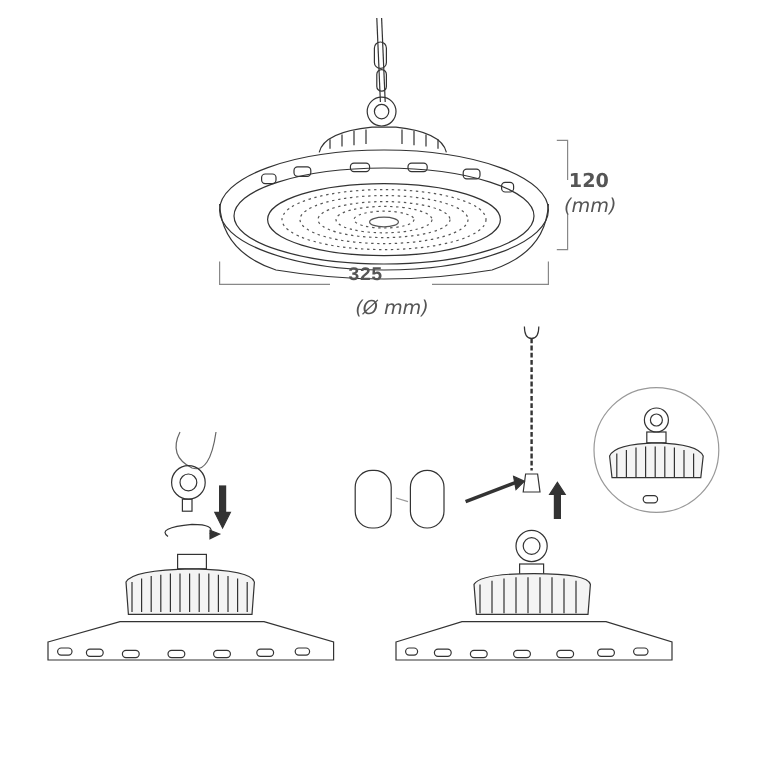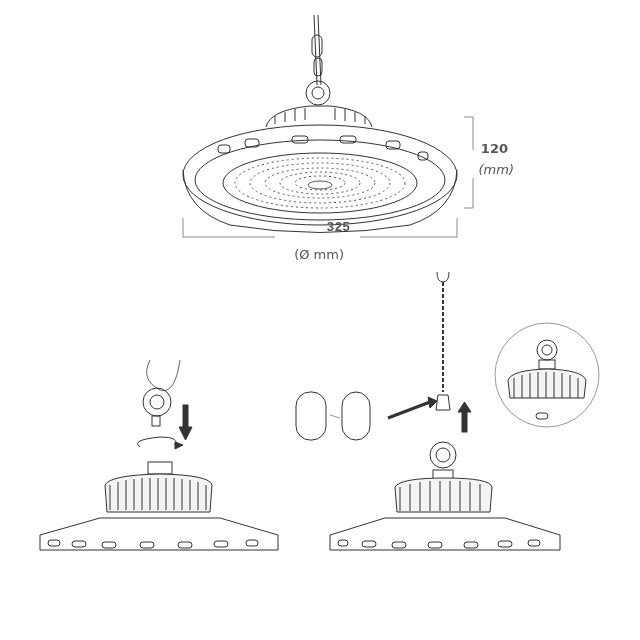--- a/index.html
+++ b/index.html
@@ -1,18 +1,18 @@
 <!DOCTYPE html>
 <html><head>
 <meta charset="utf-8">
 <style>
   html,body{margin:0;padding:0;background:#fff;}
   body{width:640px;height:640px;position:relative;overflow:hidden;font-family:"DejaVu Sans","Liberation Sans",sans-serif;}
   svg{position:absolute;left:0;top:0;}
-  .lbl{position:absolute;color:#555;font-size:13px;text-align:right;}
+  .lbl{position:absolute;color:#555;font-size:16px;text-align:left;}
   .b{font-weight:bold;}
 </style>
 </head>
 <body>
 
 <svg width="640" height="640" viewBox="0 0 640 640">
   <g fill="none" stroke="#333" stroke-width="1">
 
     <g>
 
@@ -117,13 +117,13 @@
       <path d="M508 380 Q512 370 547 369 Q582 370 586 380 L584 398 L510 398 Z" fill="#f4f4f4"></path>
       <path d="M514 378 v20 M522 375 v23 M530 373 v25 M538 372 v26 M546 372 v26 M554 372 v26 M562 373 v25 M570 375 v23 M578 378 v20"></path>
       <rect x="536" y="413" width="12" height="6" rx="3"></rect>
     </g>
   </g>
 </svg>
 
 <div class="lbl b" style="left:474px;top:141px;width:34px;">120</div>
 <div class="lbl" style="left:470px;top:162px;width:44px;font-style:italic;">(mm)</div>
 <div class="lbl b" style="left:290px;top:220px;width:60px;font-family:Liberation Mono, monospace;">325</div>
-<div class="lbl" style="left:264px;top:247px;width:80px;">(Ø mm)</div>
+<div class="lbl" style="left:296px;top:247px;width:80px;font-style:italic;">(Ø mm)</div>
 
 </body></html>

